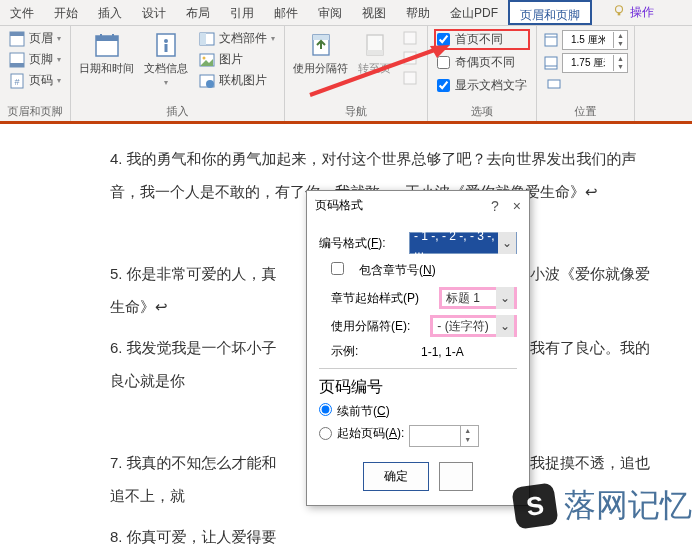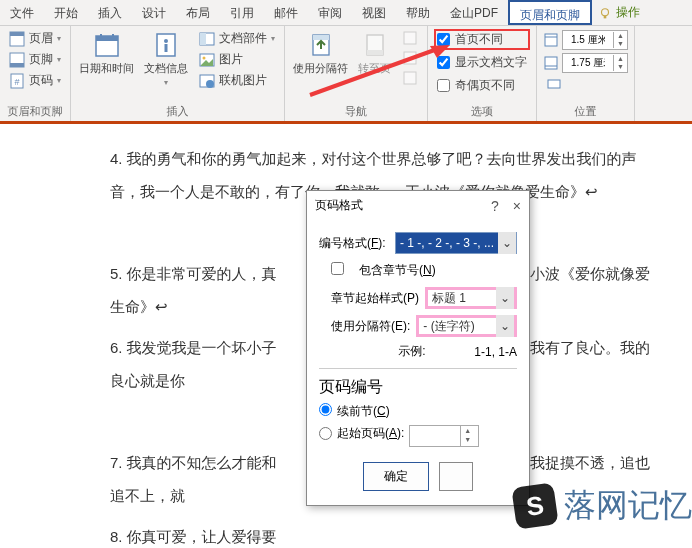--- a/index.html
+++ b/index.html
@@ -2,21 +2,21 @@
 <html><head>
   <meta charset="utf-8">
   <style>
     * { margin: 0; padding: 0; box-sizing: border-box; font-family: "Microsoft YaHei", sans-serif; }
     body { width: 692px; height: 548px; overflow: hidden; background: #fff; position: relative; font-size: 12px; }
     
     
     .menubar { display: flex; background: #f3f2f1; border-bottom: 1px solid #d0d0d0; height: 26px; align-items: stretch; }
     .menu-item { padding: 4px 10px; color: #444; cursor: pointer; line-height: 18px; }
     .menu-item.active { background: #fff; border: 2px solid #2b579a; color: #2b579a; font-weight: 500; }
-    .menu-tell { display: flex; align-items: flex-end; padding: 4px 6px; color: #4d7c0f; }
+    .menu-tell { display: flex; align-items: flex-start; padding: 4px 20px; color: #6d28d9; }
     .bulb { width: 14px; height: 14px; margin-right: 4px; }
     
     
     .ribbon { display: flex; background: #f3f2f1; border-bottom: 3px solid #c2410c; height: 98px; }
     .rgroup { display: flex; flex-direction: column; border-right: 1px solid #d0d0d0; padding: 3px 6px 0; }
     .rgroup-body { display: flex; flex: 1; align-items: flex-start; gap: 6px; }
     .rgroup-label { text-align: center; font-size: 11px; color: #666; padding: 2px 0; }
     .rcol { display: flex; flex-direction: column; gap: 2px; }
     .ritem { display: flex; align-items: center; gap: 4px; padding: 1px 3px; font-size: 12px; color: #444; white-space: nowrap; }
     .ricon { width: 16px; height: 16px; }
@@ -40,21 +40,21 @@
     .doc-area p { margin-bottom: 8px; }
     .num { margin-right: 4px; }
     
     
     .dialog { position: absolute; top: 190px; left: 306px; width: 224px; background: #fff; border: 1px solid #888; box-shadow: 2px 2px 8px rgba(0,0,0,0.3); font-size: 12px; z-index: 10; }
     .dlg-title { display: flex; justify-content: flex-start; align-items: center; padding: 6px 8px; font-size: 12px; }
     .dlg-title-text { flex: 1; }
     .dlg-title-btns { display: flex; gap: 14px; font-size: 14px; color: #555; }
     .dlg-title-btns span { cursor: pointer; }
     .dlg-body { padding: 6px 12px 10px; }
-    .dlg-row { display: flex; align-items: center; gap: 6px; margin: 6px 0; justify-content: flex-end; }
+    .dlg-row { display: flex; align-items: center; gap: 20px; margin: 6px 0; }
     .dlg-label { font-size: 12px; min-width: 70px; }
     .dlg-select { flex: 1; border: 1px solid #7a99c2; background: #1e4e9c; color: #fff; padding: 2px 4px; font-size: 12px; height: 22px; display: flex; align-items: center; justify-content: space-between; }
     .dlg-select.plain { background: #fff; color: #333; border: 3px solid #f9a8d4; }
     .dlg-select .arr { background: #e6e6e6; color: #444; padding: 0 4px; margin: -2px -4px -2px 2px; height: 22px; display: flex; align-items: center; }
     .dlg-check { display: flex; align-items: flex-start; gap: 15px; margin: 8px 12px; }
     .indent { padding-left: 12px; }
     .dlg-hr { border: none; border-top: 1px solid #ccc; margin: 8px 0; }
     .fieldset-label { font-size: 16px; margin-bottom: 2px; }
     .radio-row { display: flex; align-items: flex-start; gap: 5px; margin: 5px 0; }
     .radio-row input[type=radio] { width: 13px; height: 13px; }
@@ -220,26 +220,26 @@
   </div>
 
   <div class="rgroup">
     <div class="rgroup-body">
       <div class="rcol">
         <label class="checkbox-item highlighted">
             <input type="checkbox" checked="" style="">
             <span>首页不同</span>
           </label>
         <label class="checkbox-item">
+            <input type="checkbox" style="">
+            <span>奇偶页不同</span>
+          </label>
+        <label class="checkbox-item">
             <input type="checkbox" checked="" style="">
             <span>显示文档文字</span>
-          </label>
-        <label class="checkbox-item">
-            <input type="checkbox" style="">
-            <span>奇偶页不同</span>
           </label>
       </div>
     </div>
     <div class="rgroup-label">选项</div>
   </div>
 
   <div class="rgroup">
     <div class="rgroup-body">
       <div class="rcol" style="gap:1px">
         <div style="display:flex;gap:3px;align-items:center">

